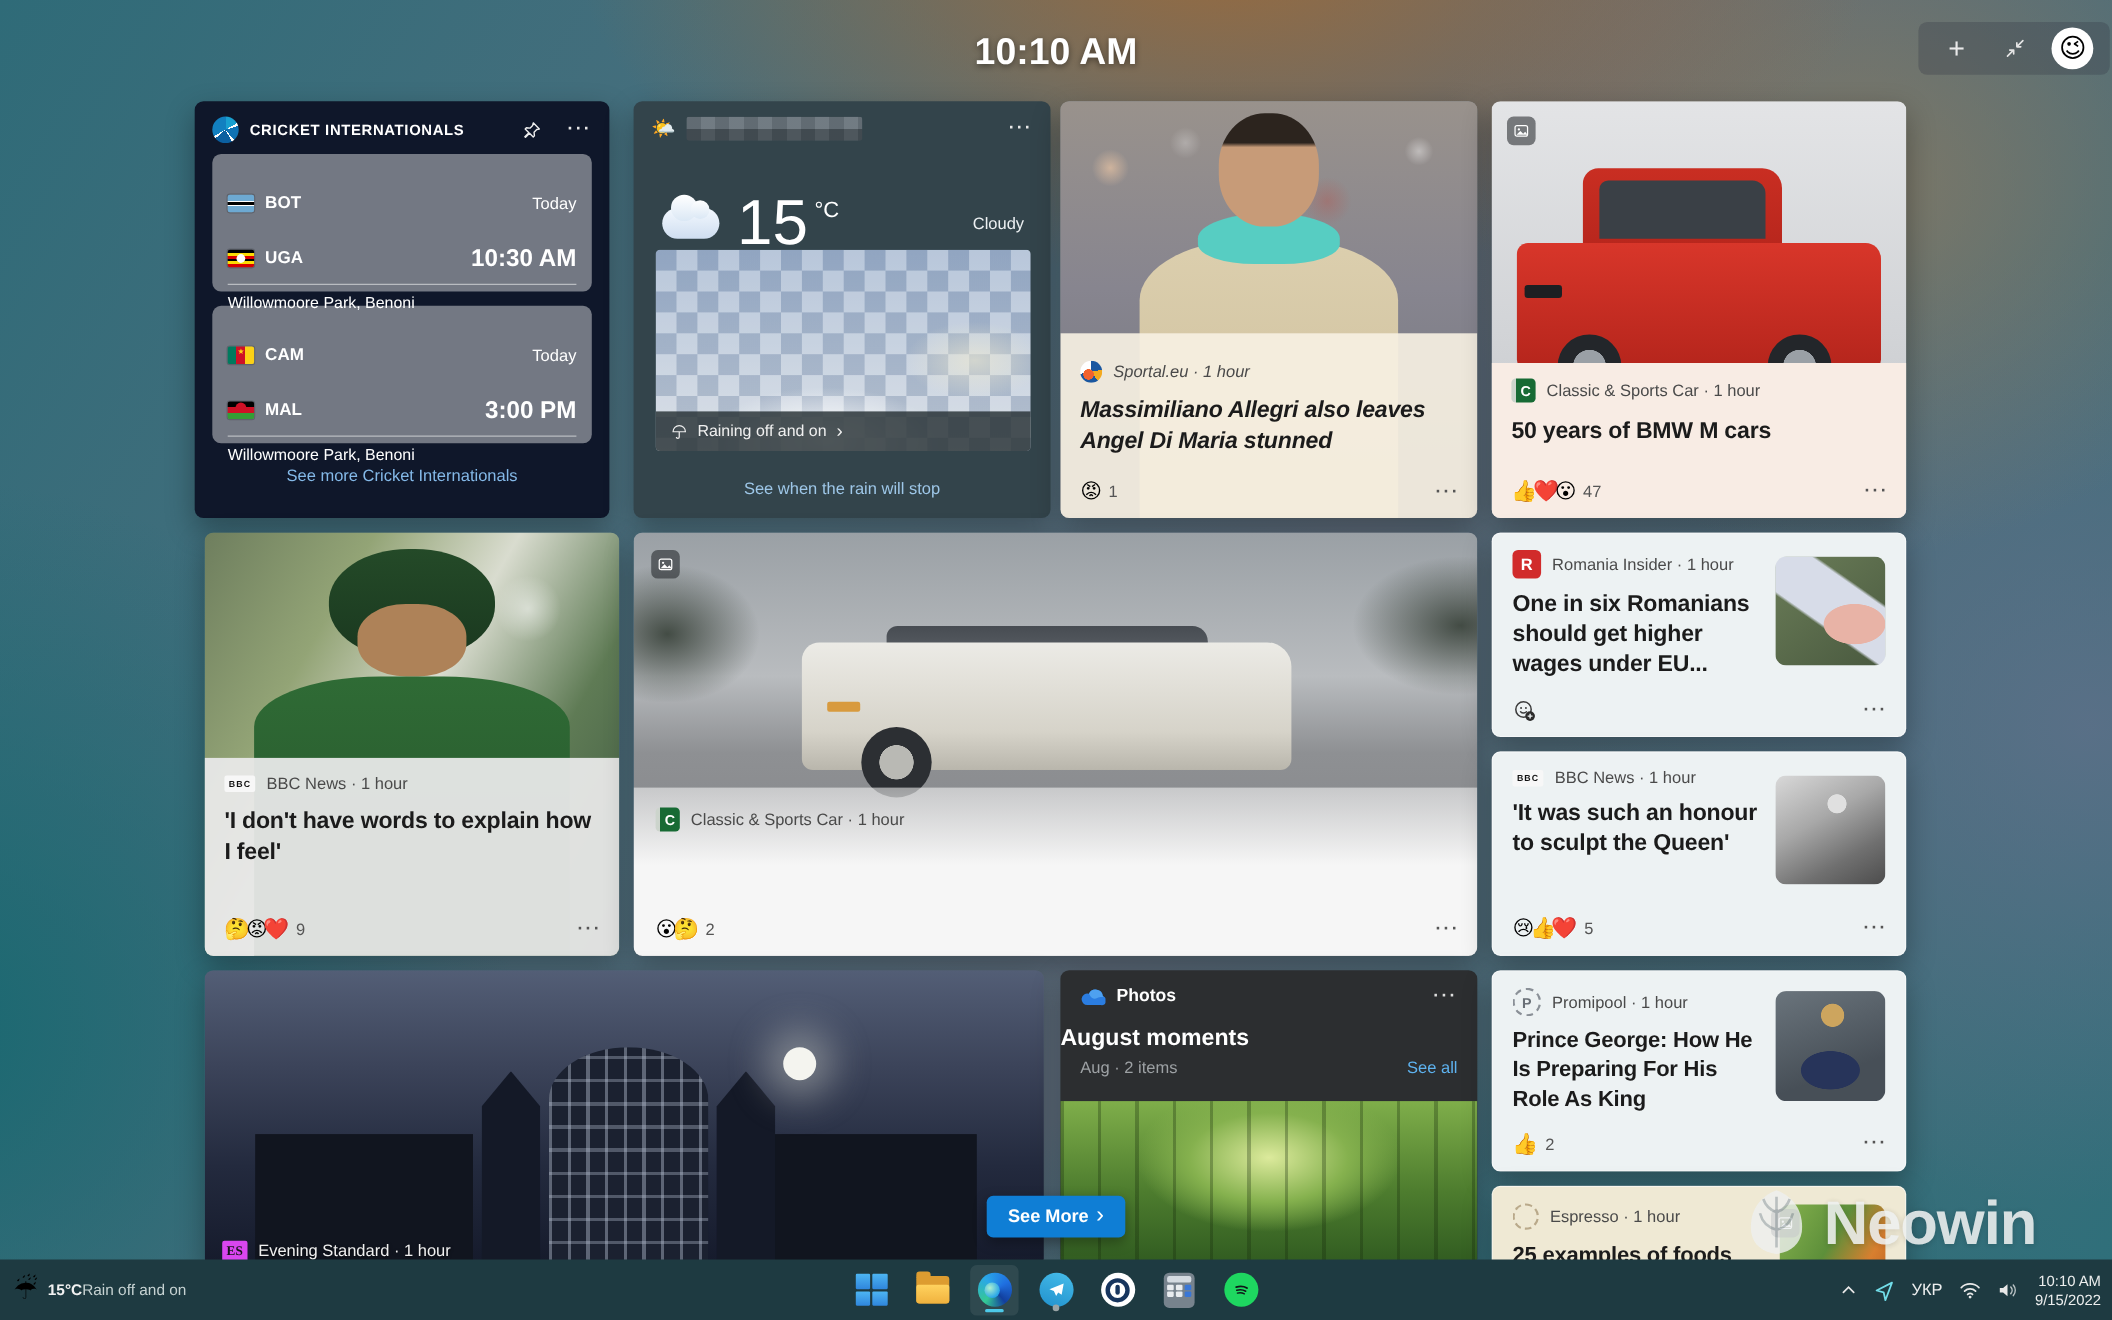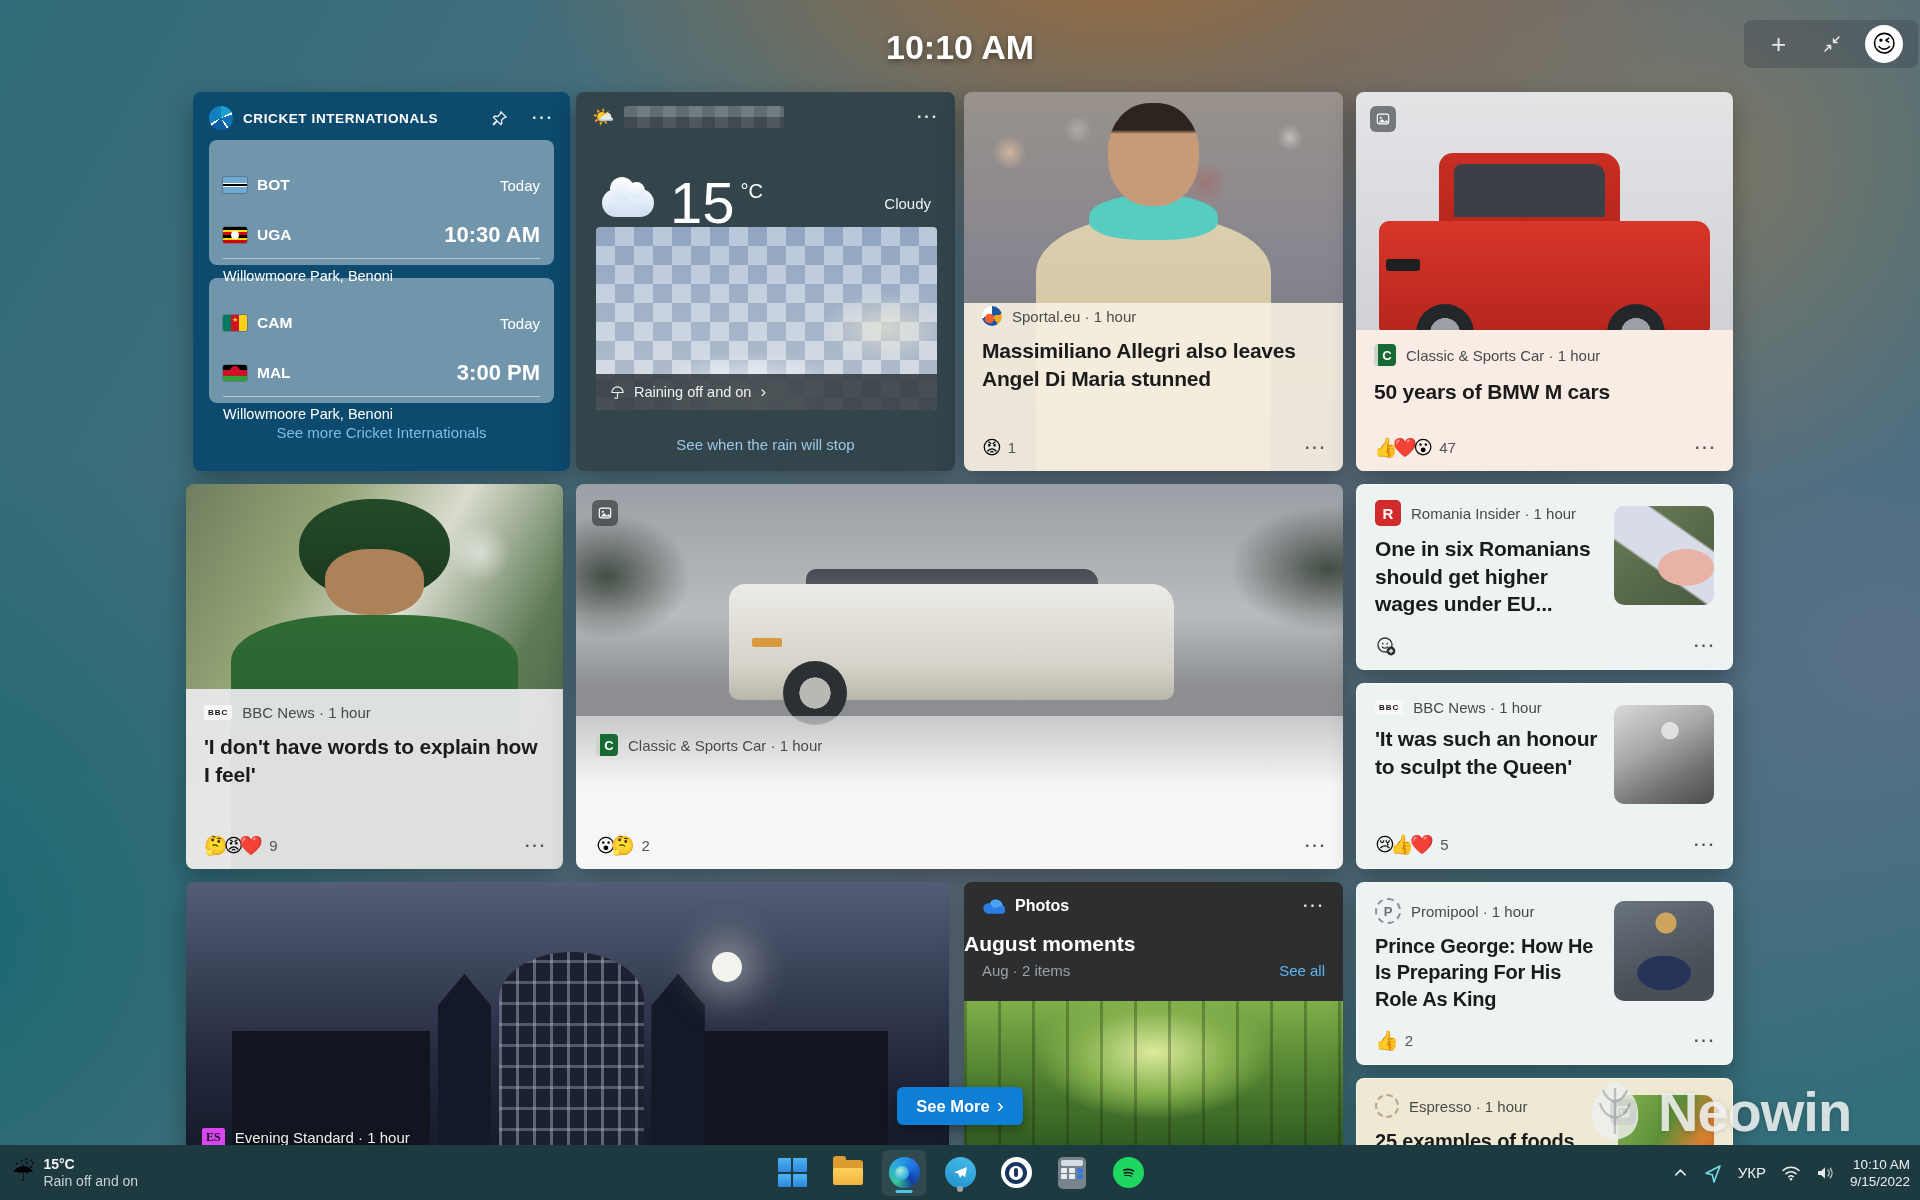--- a/index.html
+++ b/index.html
@@ -36,21 +36,21 @@
   .react-row { position:absolute; left:18px; right:16px; bottom:12px; display:flex; align-items:center; }
   .emojis { font-size:19px; letter-spacing:-4px; }
   .r-count { font-size:15px; color:#555; margin-left:10px; }
   .more-btn { margin-left:auto; color:#555; font-size:16px; font-weight:700; letter-spacing:2px; }
   .more-btn.on-dark { color:#ddd; }
   .photo { position:absolute; inset:0; }
   .img-stack-icon { position:absolute; width:26px; height:26px; border-radius:6px;
     background:rgba(30,32,36,.55); display:flex; align-items:center; justify-content:center; z-index:3; }
 
   
-  #c-cricket { left:193px; top:92px; width:377px; height:379px; background:#0c4a6e; color:#fff; }
+  #c-cricket { left:177px; top:92px; width:377px; height:379px; background:#0f172a; color:#fff; }
   .ck-head { display:flex; align-items:center; gap:10px; padding:14px 16px 10px; }
   .ck-logo { width:24px; height:24px; border-radius:50%;
     background:conic-gradient(#19a0d0 0 60deg,#fff 60deg 72deg,#0f72b4 72deg 140deg,#fff 140deg 152deg,#0b5fa0 152deg 230deg,#fff 230deg 242deg,#1280c0 242deg 360deg); }
   .ck-title { font-size:13.5px; font-weight:600; letter-spacing:.6px; flex:1; }
   .ck-block { margin:0 16px 13px; background:rgba(255,255,255,.42); border-radius:8px; padding:10px 14px 0; height:125px; }
   .ck-row { display:flex; align-items:center; height:30px; gap:10px;margin-top:20px; }
   .ck-team { font-size:15.5px; font-weight:600; }
   .ck-right { margin-left:auto; font-size:15px; }
   .ck-time { font-weight:700; font-size:22px; }
   .ck-div { border-top:1px solid rgba(255,255,255,.5); margin-top:8px; }
@@ -101,21 +101,21 @@
       radial-gradient(circle 34px at 64% 24%, rgba(190,70,60,.3), transparent 65%),
       radial-gradient(circle 22px at 30% 10%, rgba(255,255,255,.25), transparent 65%),
       linear-gradient(180deg,#99928c 0%,#87858f 45%,#70747c 100%); }
   .al-vest { position:absolute; left:19%; right:19%; top:33%; bottom:0;
     background:linear-gradient(180deg,#dccfae,#cbbd9a); border-radius:45% 45% 0 0/22% 22% 0 0; }
   .al-collar { position:absolute; left:33%; width:34%; top:27%; height:12%;
     background:#57cdc2; border-radius:50% 50% 40% 40%; }
   .al-head { position:absolute; left:38%; top:3%; width:24%; height:27%; border-radius:46%;
     background:linear-gradient(180deg,#2c241e 0 26%,#c79b78 30%); }
   .al-overlay { position:absolute; left:0; right:0; top:211px; bottom:0;
-    background:rgba(246,240,226,.92); padding:3px 18px; }
+    background:rgba(246,240,226,.92); padding:25px 18px;font-style:italic; }
   .logo-sportal { width:20px; height:20px; border-radius:50%; flex:none;
     background:radial-gradient(circle 5px at 38% 62%, #f2622e 92%, transparent),
                conic-gradient(#1a57a0 0 22%, #f3a91f 22% 40%, #1a57a0 40% 72%, #ffffff 72%); }
 
   
   #c-bmw { left:1356px; top:92px; width:377px; height:379px; }
   .bmw-photo { background:linear-gradient(180deg,#e3e4e6 0%,#d2d4d7 55%,#c3c5c8 100%); }
   .bmw-body { position:absolute; left:6%; right:6%; top:34%; height:30%; background:linear-gradient(180deg,#d8362a,#b5251c); border-radius:10px 14px 8px 8px; }
   .bmw-roof { position:absolute; left:22%; right:30%; top:16%; height:22%; background:linear-gradient(180deg,#c92e22,#b5251c); border-radius:14px 18px 0 0; }
   .bmw-glass { position:absolute; left:26%; right:34%; top:19%; height:14%; background:#3a4046; border-radius:8px 12px 0 0; }
@@ -222,21 +222,21 @@
   .see-more { position:absolute; left:897px; top:1087px; width:126px; height:38px; z-index:10;
     background:#0f7ed5; border:none; border-radius:6px; color:#fff; display:flex; align-items:center;
     justify-content:center; gap:7px; font-size:16.5px; font-weight:600; font-family:inherit;
     box-shadow:0 4px 12px rgba(0,0,0,.35); }
   .see-more .chev { font-size:21px; font-weight:400; margin-top:-3px; }
 
   
   .taskbar { position:absolute; left:0; right:0; top:1145px; height:55px; background:#1e3a41; z-index:50; }
   .tb-weather { position:absolute; left:12px; top:0; height:55px; display:flex; align-items:center; gap:9px; }
   .tb-umb { font-size:25px; }
-  .tb-wlines { display:flex; flex-direction:column; line-height:17px; }
+  .tb-wlines { display:flex; flex-direction:row; line-height:17px;align-items:flex-end; }
   .tb-temp { font-size:14px; font-weight:700; color:#f2f2f2; }
   .tb-cond { font-size:14px; color:#c6d2d2; }
   .tb-center { position:absolute; left:50%; top:0; height:55px; transform:translateX(-50%);
     display:flex; align-items:center; gap:12px; }
   .tb-ic { width:44px; height:46px; border-radius:6px; display:flex; align-items:center;
     justify-content:center; position:relative; }
   .tb-ic.active { background:rgba(255,255,255,.08); }
   .tb-ic.active::after { content:""; position:absolute; bottom:3px; left:50%; transform:translateX(-50%);
     width:17px; height:3px; border-radius:2px; background:#4dc9e8; }
   .tb-ic.dotted::after { content:""; position:absolute; bottom:4px; left:50%; transform:translateX(-50%);

